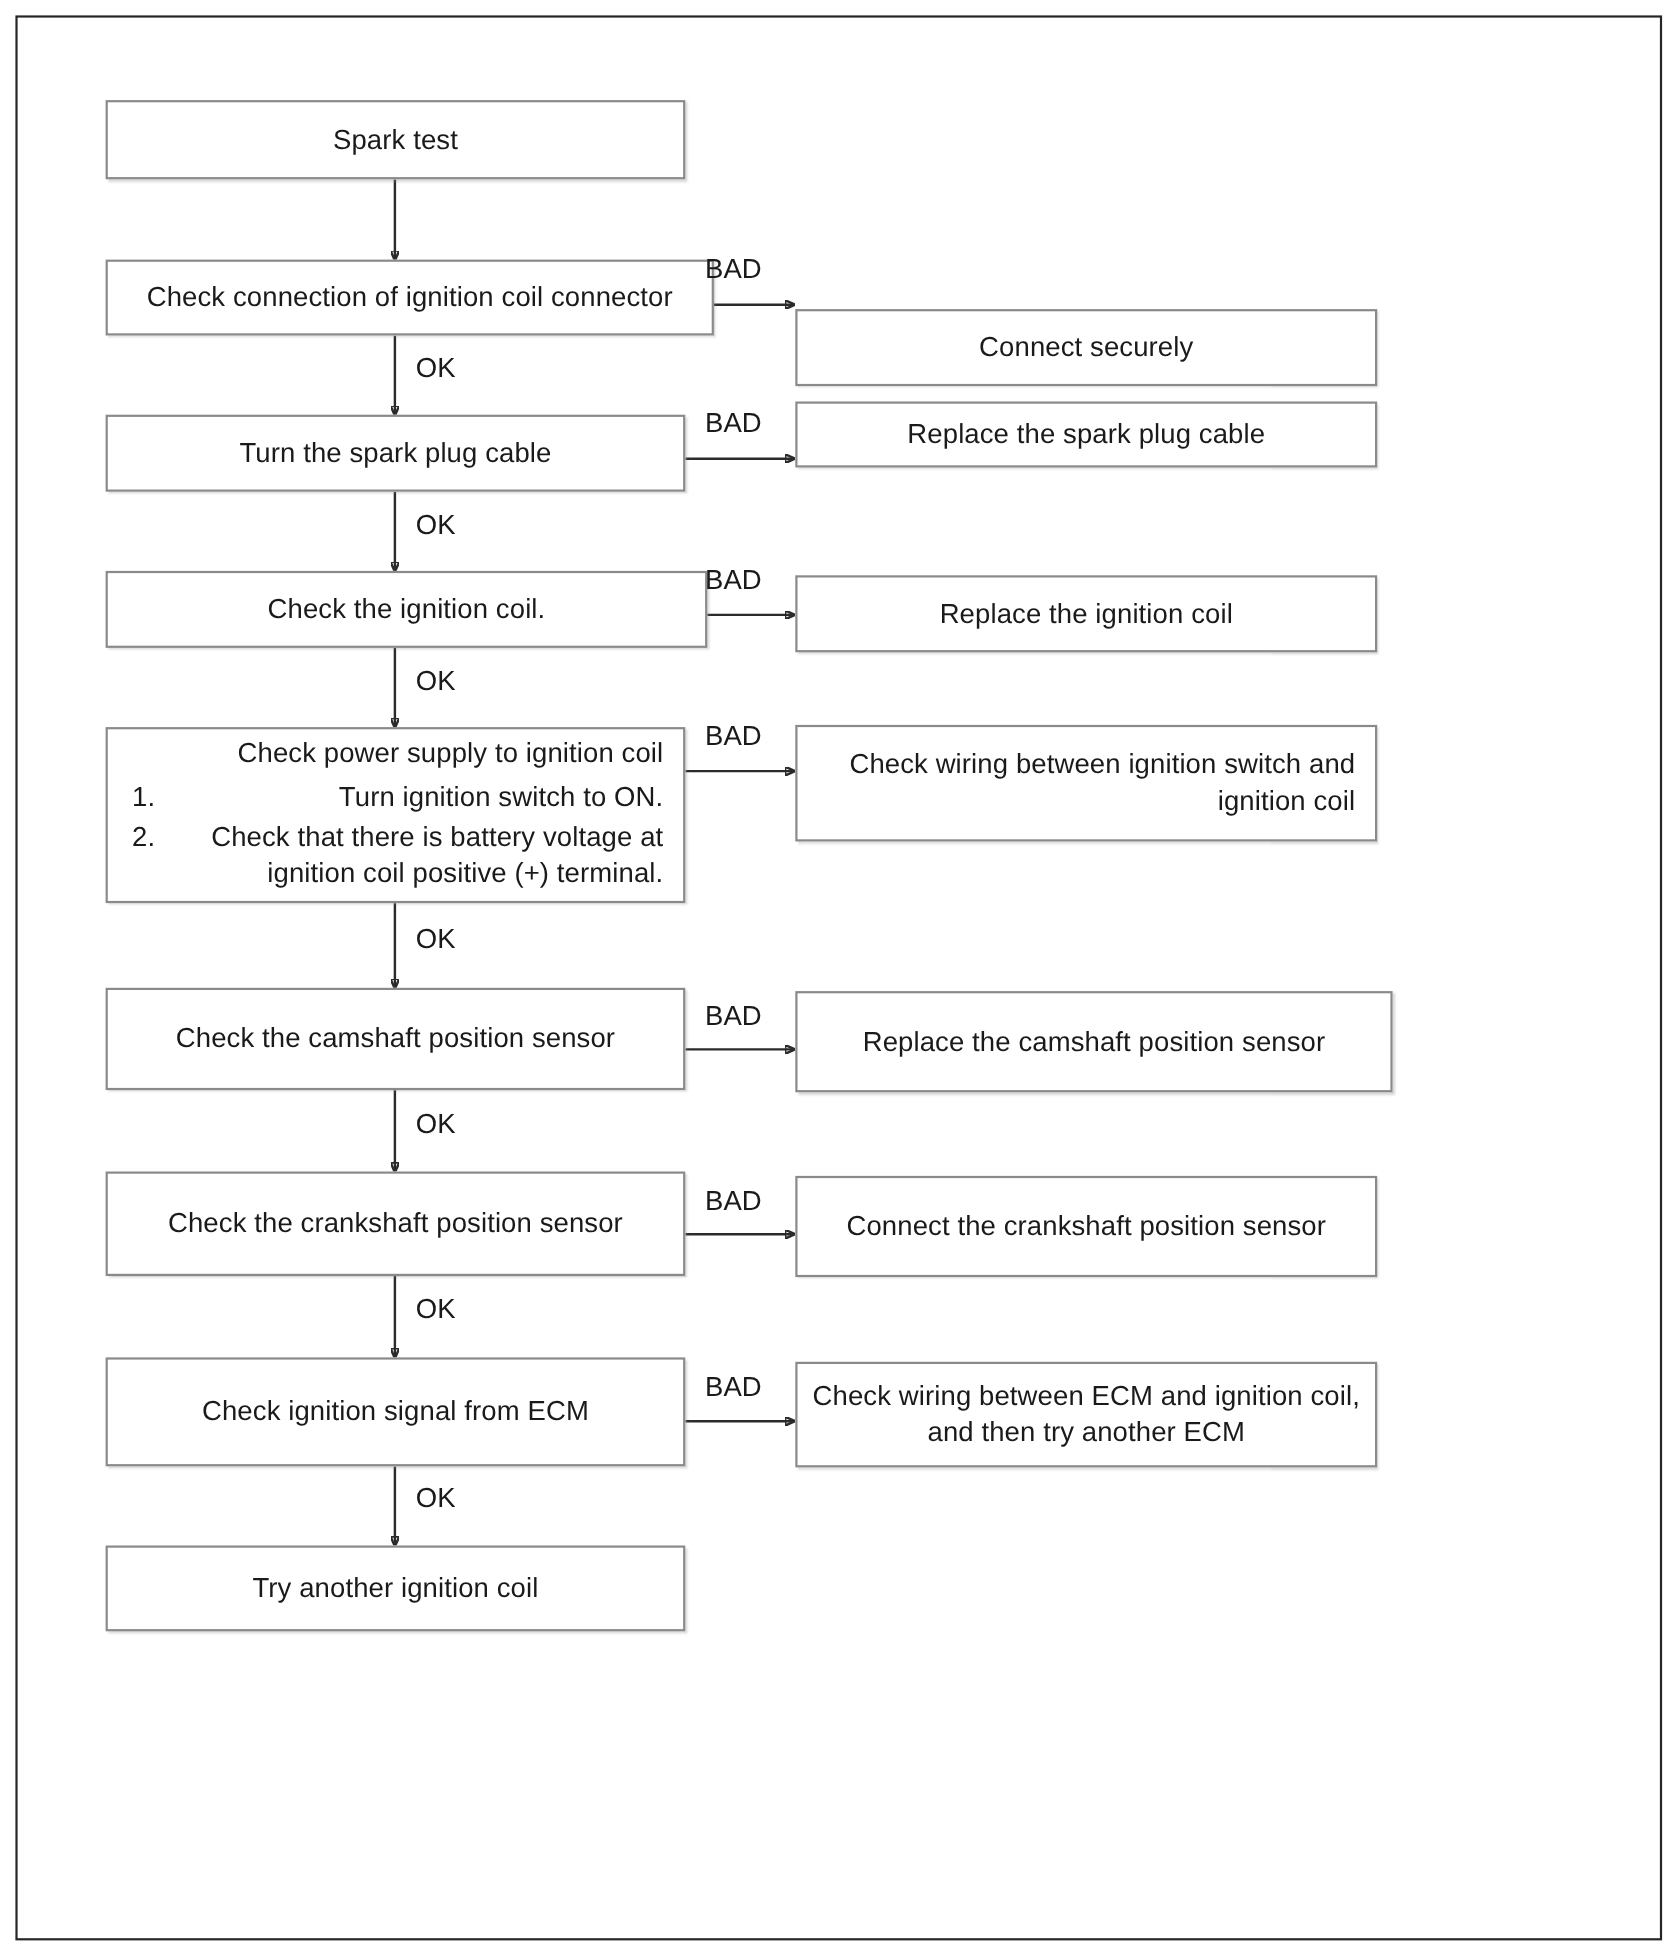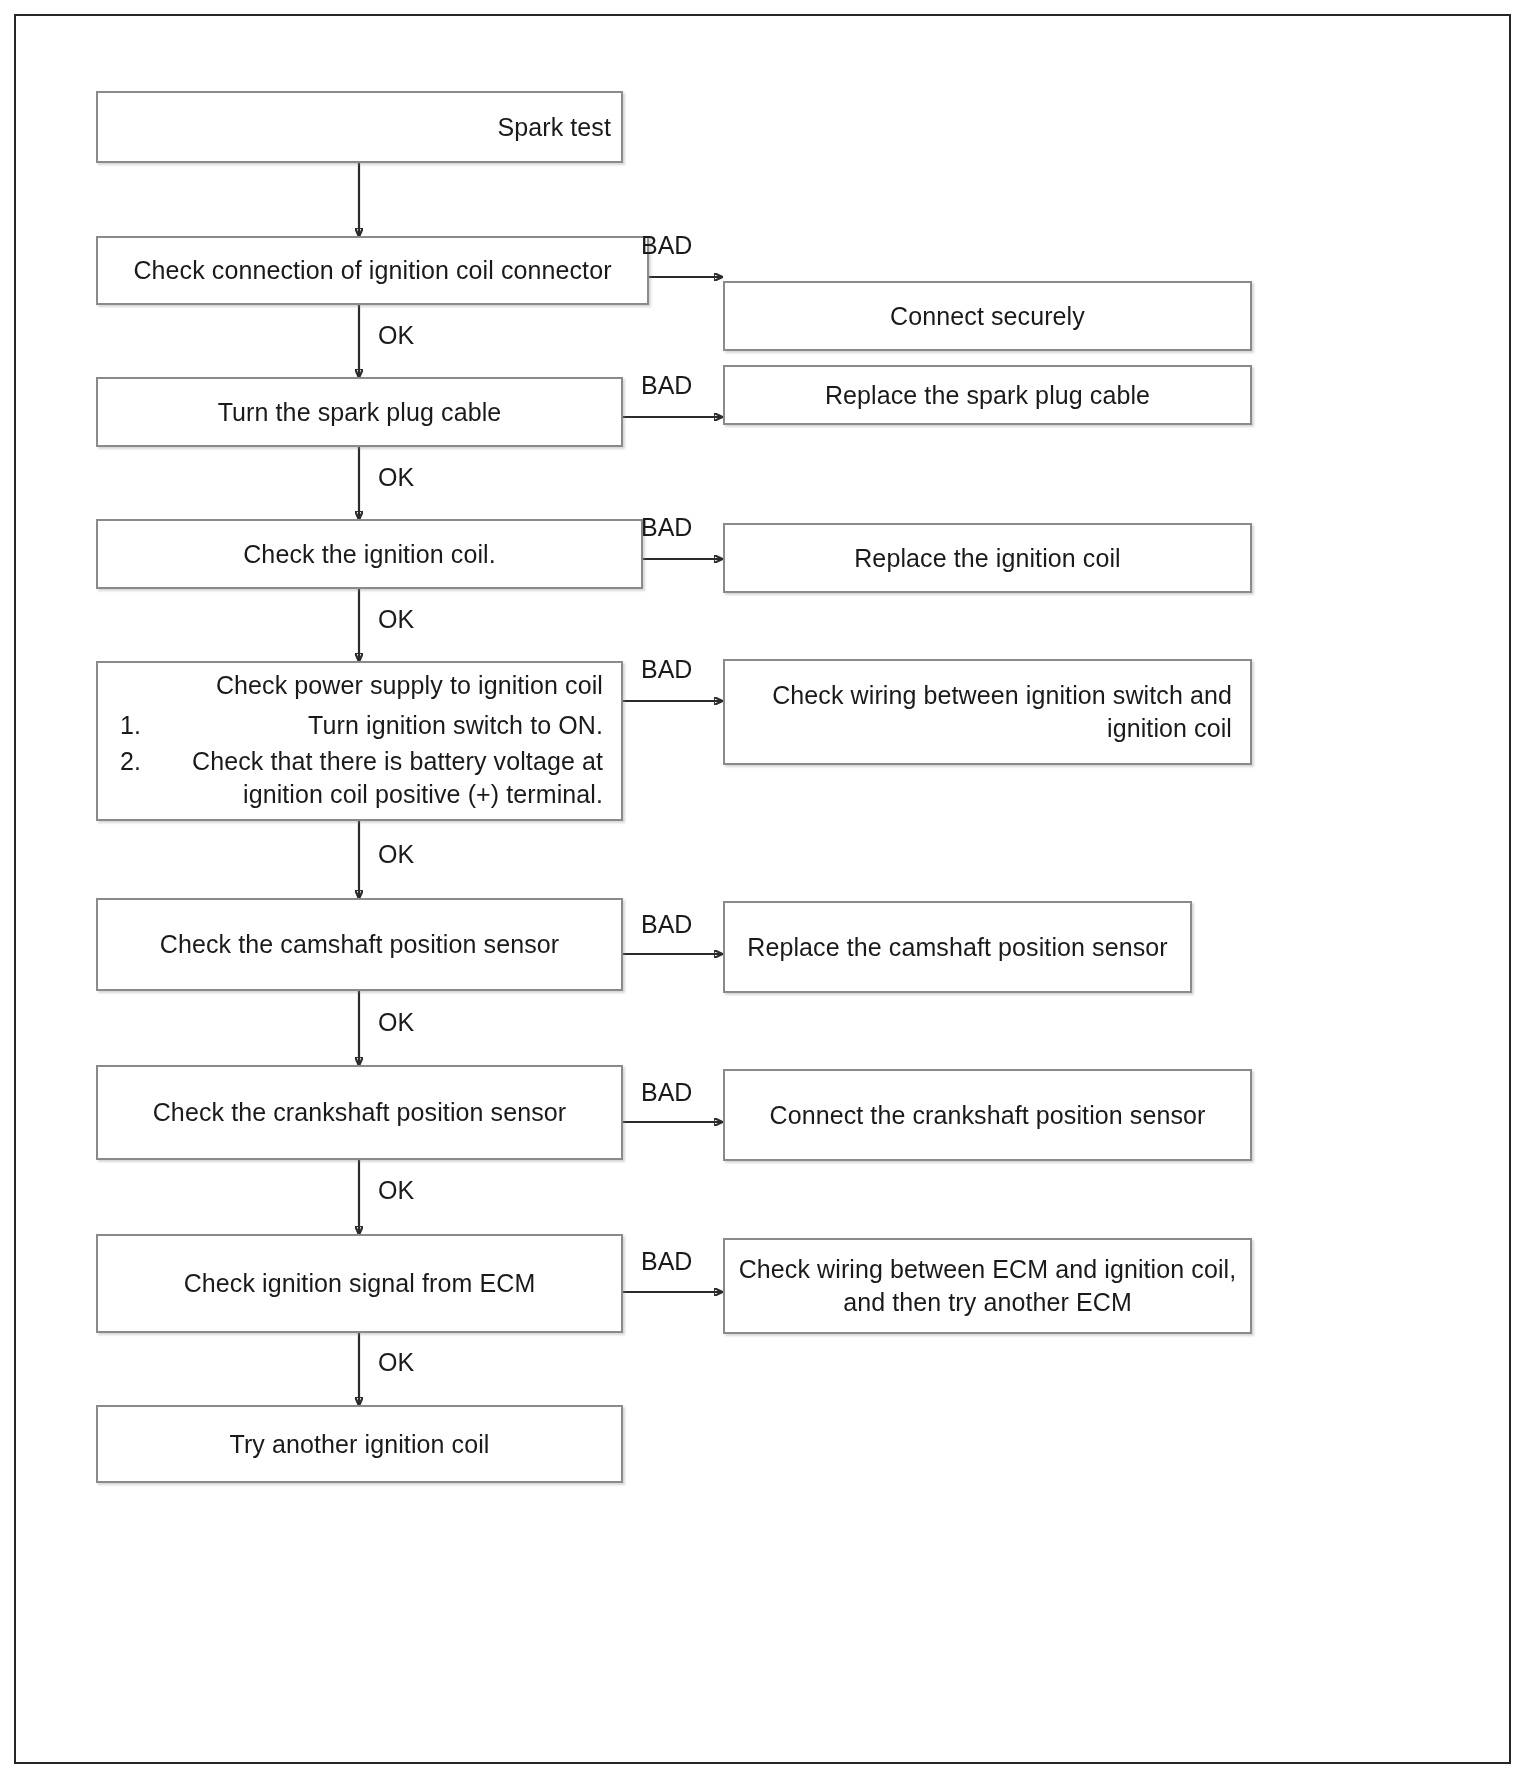--- a/index.html
+++ b/index.html
@@ -133,21 +133,21 @@
     <line x1="623" y1="417" x2="722" y2="417" marker-end="url(#arrowhead)"></line>
     <line x1="623" y1="559" x2="722" y2="559" marker-end="url(#arrowhead)"></line>
     <line x1="623" y1="701" x2="722" y2="701" marker-end="url(#arrowhead)"></line>
     <line x1="623" y1="954" x2="722" y2="954" marker-end="url(#arrowhead)"></line>
     <line x1="623" y1="1122" x2="722" y2="1122" marker-end="url(#arrowhead)"></line>
     <line x1="623" y1="1292" x2="722" y2="1292" marker-end="url(#arrowhead)"></line>
   </svg>
 
   <div class="canvas">
 
-    <div class="node center" style="left:96px; top:91px; width:527px; height:72px;text-align:right;">
+    <div class="node center" style="left:96px; top:91px; width:527px; height:72px;">
       <span class="inner">Spark test</span>
     </div>
 
     <div class="node center" style="left:96px; top:236px; width:553px; height:69px;">
       <span class="inner">Check connection of ignition coil connector</span>
     </div>
     <div class="node center" style="left:723px; top:240px; width:529px; height:70px;margin-top:41px;">
       <span class="inner">Connect securely</span>
     </div>
     <span class="edge-label" style="left:641px; top:231px;">BAD</span>
@@ -191,21 +191,21 @@
         <span style="display:block;">Check wiring between ignition switch and</span>
         <span style="display:block;">ignition coil</span>
       </div>
     </div>
     <span class="edge-label" style="left:641px; top:655px;">BAD</span>
     <span class="edge-label" style="left:378px; top:840px;">OK</span>
 
     <div class="node center" style="left:96px; top:898px; width:527px; height:93px;">
       <span class="inner">Check the camshaft position sensor</span>
     </div>
-    <div class="node center" style="left:723px; top:901px; width:469px; height:92px;">
+    <div class="node center" style="left:723px; top:901px; width:543px; height:92px;">
       <span class="inner">Replace the camshaft position sensor</span>
     </div>
     <span class="edge-label" style="left:641px; top:910px;">BAD</span>
     <span class="edge-label" style="left:378px; top:1008px;">OK</span>
 
     <div class="node center" style="left:96px; top:1065px; width:527px; height:95px;">
       <span class="inner">Check the crankshaft position sensor</span>
     </div>
     <div class="node center" style="left:723px; top:1069px; width:529px; height:92px;">
       <span class="inner">Connect the crankshaft position sensor</span>

